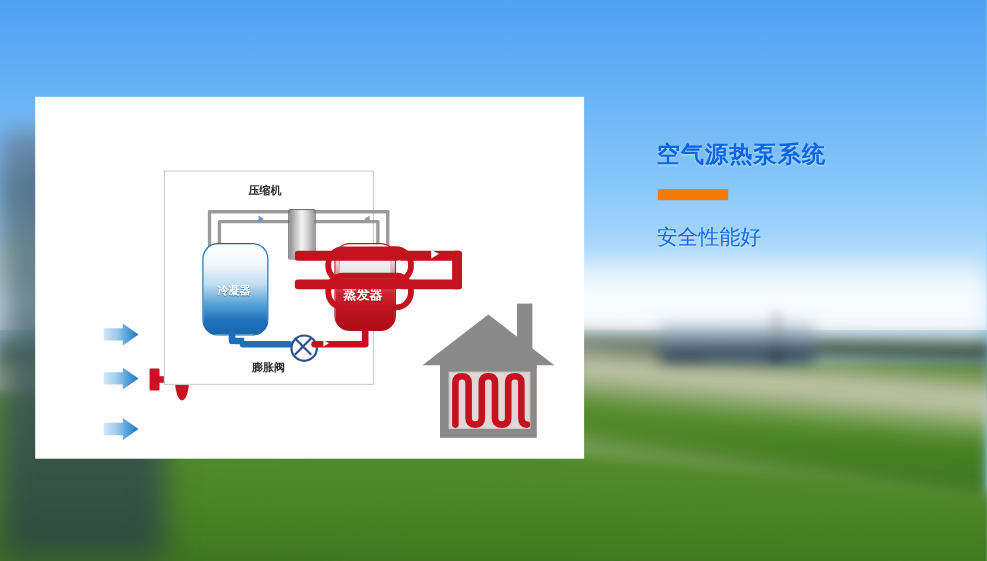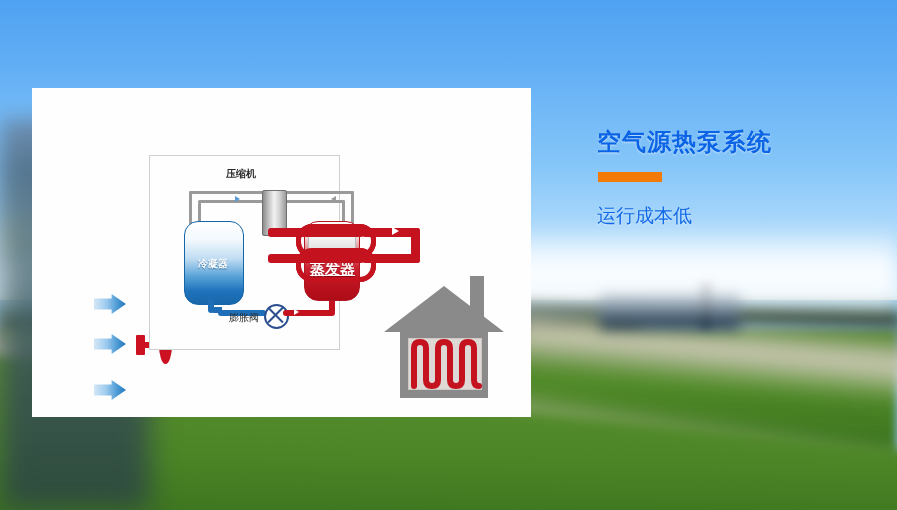--- a/index.html
+++ b/index.html
@@ -103,31 +103,30 @@
 
   
   .dgm{position:absolute;left:0;top:0;width:499px;height:329px;}
 
   
   .dlabel{
     position:absolute;color:#2b2b2b;font-size:10px;line-height:1;
     font-family:"DejaVu Sans","Liberation Sans",sans-serif;white-space:nowrap;
   }
   .lbl-comp{left:194px;top:81px;font-weight:bold;}
-  .lbl-valve{left:197px;top:225px;}
+  .lbl-valve{left:197px;top:242px;font-weight:bold;}
   .lbl-cond{
     position:absolute;left:160px;top:169px;width:42px;text-align:center;
     color:#ffffff;font-size:10px;font-weight:bold;
     text-shadow:0 1px 1px rgba(0,60,110,.6);
   }
   .lbl-evap{
-    position:absolute;left:273px;top:172px;width:50px;text-align:right;
-    color:#ffffff;font-size:15px;font-weight:bold;
+    position:absolute;left:273px;top:172px;width:50px;text-align:center;
+    color:#ffffff;font-size:12px;font-weight:bold;
     text-shadow:0 1px 1px rgba(120,0,0,.6);
-    text-decoration:underline;
   }
 
   
   .compressor{
     position:absolute;left:230px;top:102px;width:23px;height:44px;
     background:linear-gradient(90deg,#8c8c8c 0%,#bdbdbd 22%,#f2f2f2 48%,#d6d6d6 70%,#9a9a9a 100%);
     border:1px solid #6f6f6f;border-radius:2px;
   }
 
   
@@ -190,21 +189,21 @@
   .house-body{position:absolute;left:16px;top:54px;width:88px;height:68px;background:#8a8a8a;}
   .house-floor{
     position:absolute;left:24px;top:62px;width:72px;height:50px;
     background:#ded9d6;border:1px solid #cfc9c6;
   }
   .coilsvg{position:absolute;left:0;top:0;}
 
   
   .title{
     position:absolute;left:597px;top:126px;
-    font-size:24px;font-weight:bold;color:#0b63e5;letter-spacing:1px;
+    font-size:21px;font-weight:bold;color:#0b63e5;letter-spacing:1px;
     text-shadow:0 1px 2px rgba(255,255,255,.55);
     white-space:nowrap;
   }
   .title-rule{position:absolute;left:598px;top:172px;width:64px;height:10px;background:#f47a07;}
   .bullets{position:absolute;left:597px;top:203px;}
   .bullet{
     font-size:19px;color:#1168e8;font-weight:normal;
     margin-bottom:15px;white-space:nowrap;
     text-shadow:0 1px 2px rgba(255,255,255,.5);
   }
@@ -297,16 +296,16 @@
       <div class="house-floor"></div>
       <svg class="coilsvg" width="120" height="122">
         <path d="M30 110 L30 72 Q30 66 36 66 Q42 66 42 72 L42 104 Q42 110 48 110 Q54 110 54 104 L54 72 Q54 66 60 66 Q66 66 66 72 L66 104 Q66 110 72 110 Q78 110 78 104 L78 72 Q78 66 84 66 Q90 66 90 72 L90 104 Q90 110 95 110" fill="none" stroke="#c4121f" stroke-width="6" stroke-linecap="round"></path>
       </svg>
     </div>
   </div>
 
   <div class="title">空气源热泵系统</div>
   <div class="title-rule"></div>
   <div class="bullets">
-    <div class="bullet">运行成本低</div>
+    <div class="bullet">安全性能好</div>
   </div>
 
 </div>
 
 </body></html>

